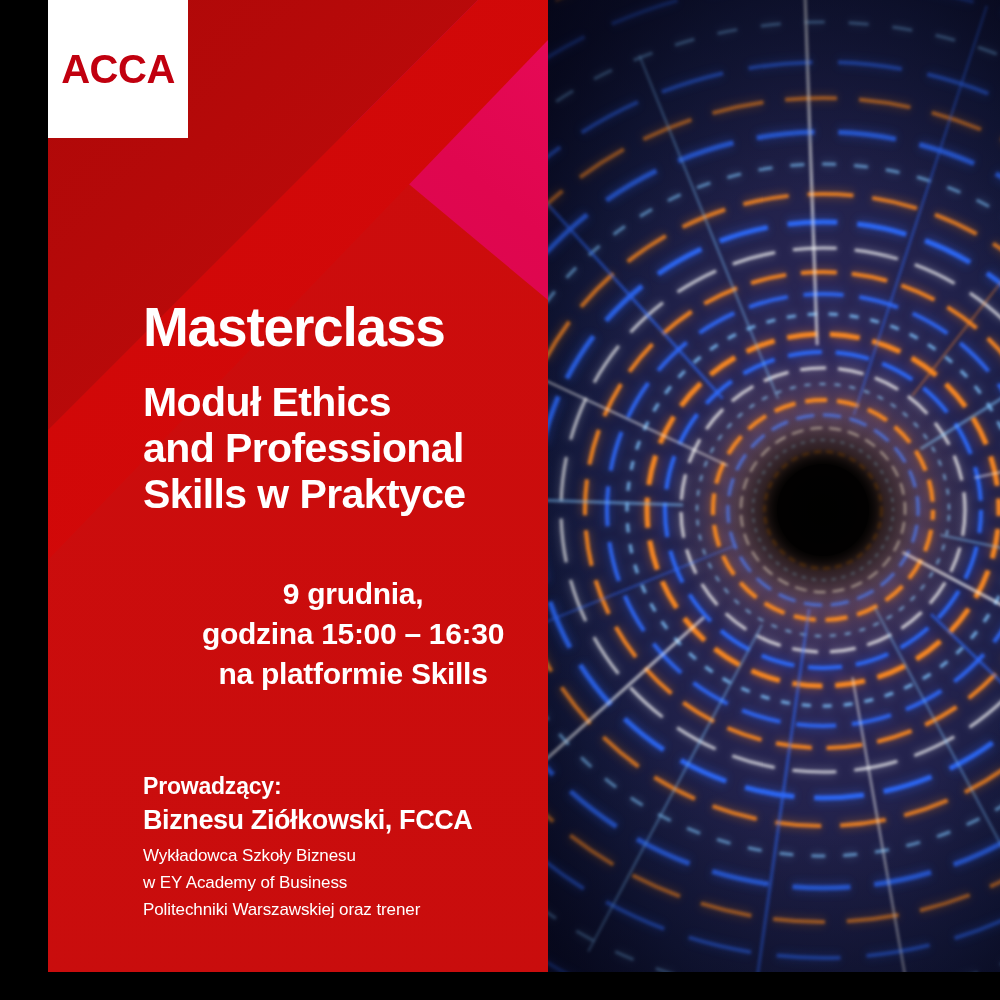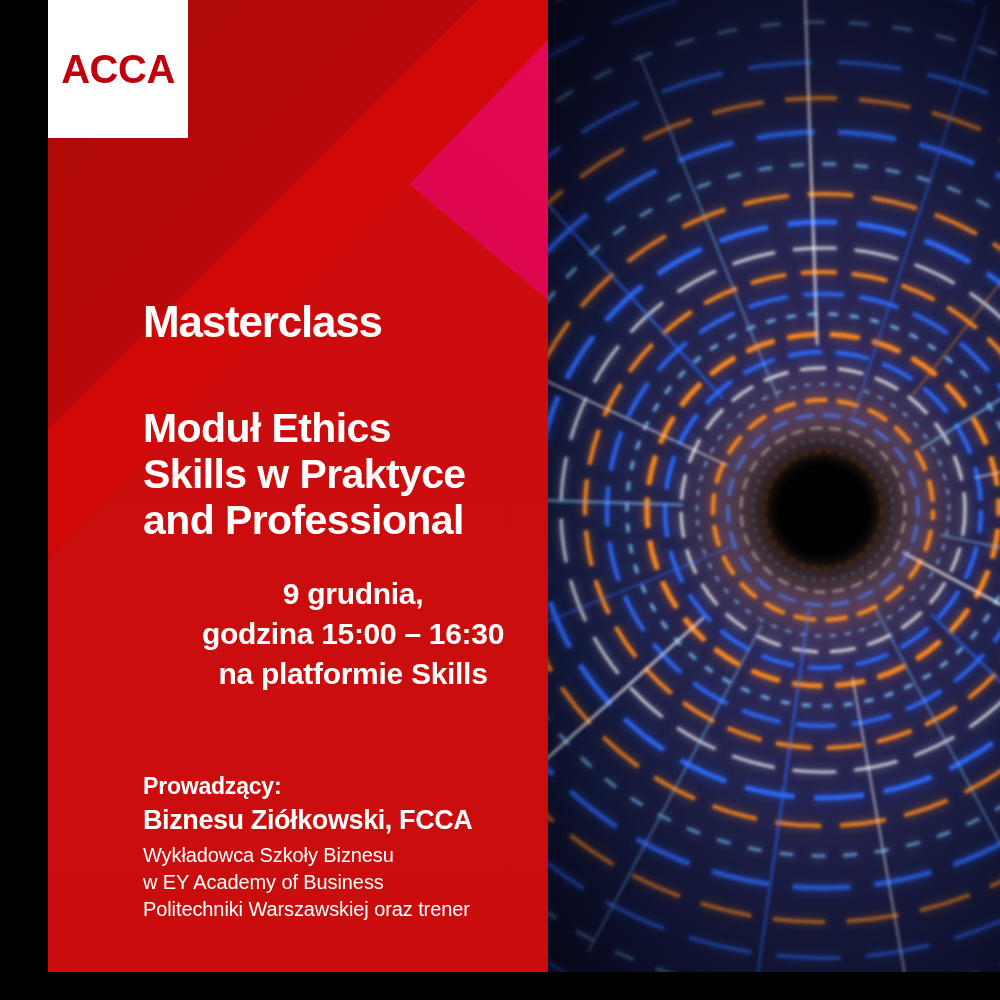--- a/index.html
+++ b/index.html
@@ -47,27 +47,27 @@
   
   #content {
     position:absolute; left:95px; top:0;
     width:400px; height:1000px;
     z-index:5;
     color:#ffffff;
   }
 
   #title {
     position:absolute; top:300px; left:0;
-    font-size:44px; font-weight:bold;
+    font-size:55px; font-weight:bold;
     letter-spacing:-1.2px; line-height:1;
     white-space:nowrap;
   }
 
   #subtitle {
-    position:absolute; top:405px; left:0;
+    position:absolute; top:379px; left:0;
     font-size:41px; font-weight:bold;
     line-height:46px; letter-spacing:-0.6px;
     width:420px;
   }
   #subtitle .ln { display:block; white-space:nowrap; }
 
   #datetime {
     position:absolute; top:574px; left:0;
     font-size:30px; font-weight:bold;
     line-height:40px; letter-spacing:-0.3px;
@@ -82,21 +82,21 @@
   #presenter-role {
     font-size:23px; font-weight:bold; line-height:31px;
     letter-spacing:-0.2px; white-space:nowrap;
   }
   #presenter-name {
     font-size:27px; font-weight:bold; line-height:36px;
     letter-spacing:-0.4px; white-space:nowrap;
   }
   #presenter-bio {
     margin-top:4px;
-    font-size:20px; font-weight:normal; line-height:27px;
+    font-size:17px; font-weight:normal; line-height:27px;
     letter-spacing:-0.1px;
   }
   #presenter-bio .ln { display:block; white-space:nowrap; }
 
   
   #right-panel {
     position:absolute; left:500px; top:0;
     width:500px; height:1000px;
     overflow:hidden;
     background:#0b0f2e;
@@ -151,22 +151,22 @@
     <div id="logo-box">
       <span id="logo-text">ACCA</span>
     </div>
 
     <div id="content">
 
       <div id="title">Masterclass</div>
 
       <div id="subtitle">
         <span class="ln">Moduł Ethics</span>
+        <span class="ln">and Professional</span>
         <span class="ln">Skills w Praktyce</span>
-        <span class="ln">and Professional</span>
       </div>
 
       <div id="datetime">
         <span class="ln">9 grudnia,</span>
         <span class="ln">godzina 15:00 – 16:30</span>
         <span class="ln">na platformie Skills</span>
       </div>
 
       <div id="presenter">
         <div id="presenter-role">Prowadzący:</div>

